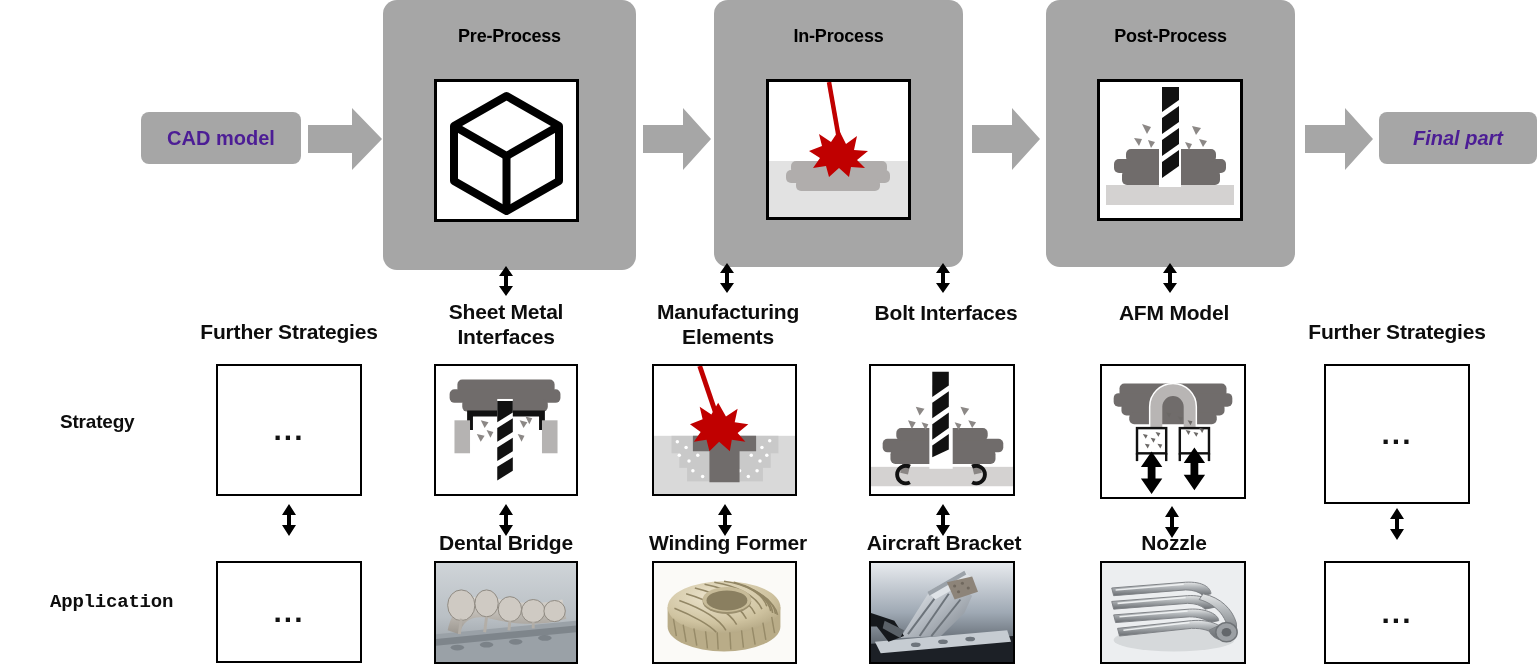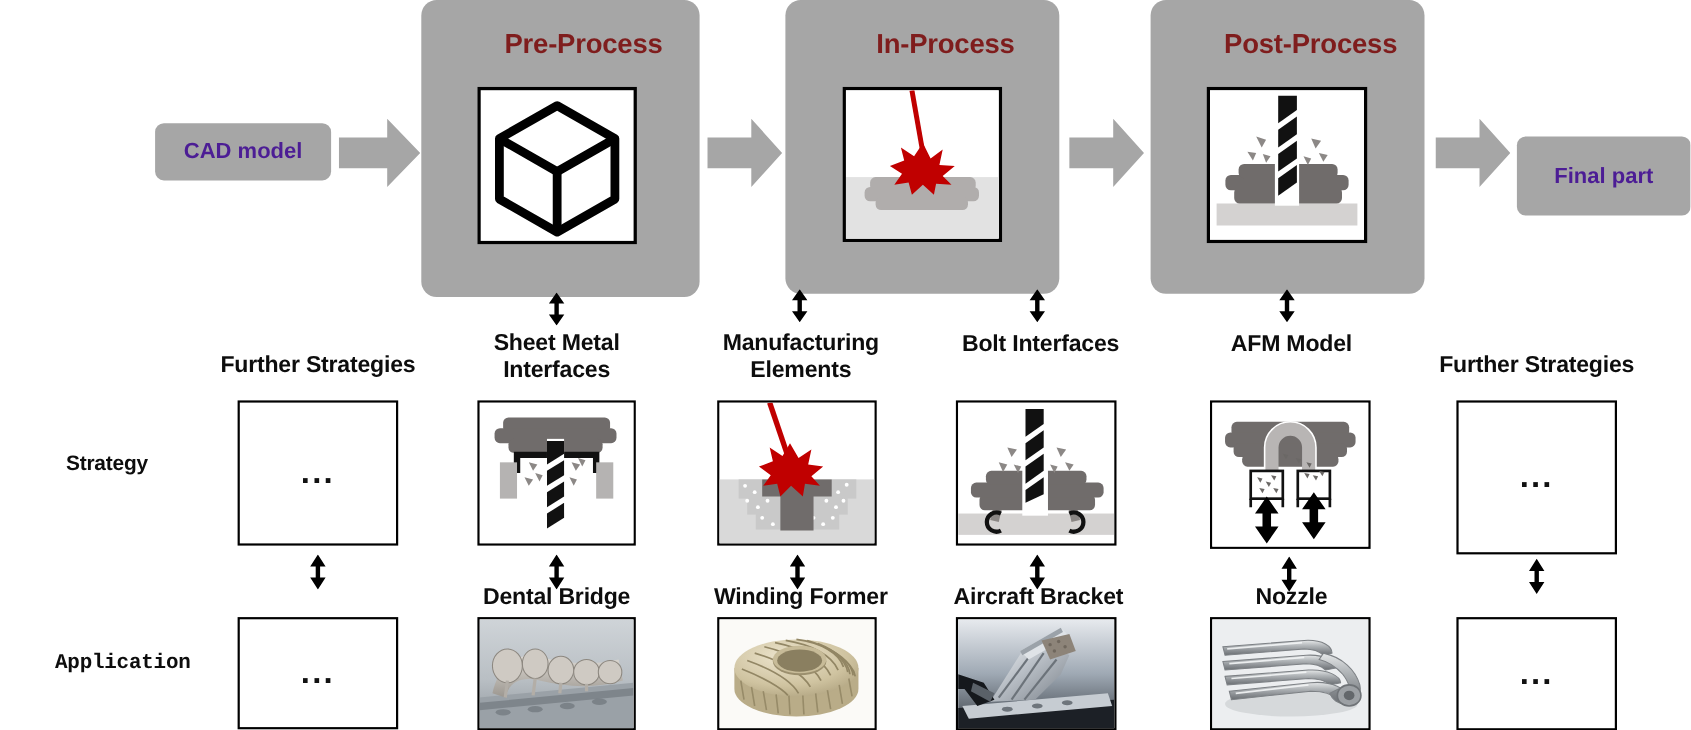--- a/index.html
+++ b/index.html
@@ -24,25 +24,24 @@
   .stage-box {
     background: #a6a6a6;
     border-radius: 14px;
   }
   .stage-title {
     position: absolute;
     top: 26px;
     left: 0;
     width: 100%;
     text-align: center;
-    font-size: 25px;
+    font-size: 18px;
     font-weight: bold;
-    color: #7f1d1d;
+    color: #000000;
     letter-spacing: -0.2px;
-    margin-left: 21px;
   }
   .icon-frame {
     position: absolute;
     background: #ffffff;
     border: 3px solid #000000;
     box-sizing: border-box;
     overflow: hidden;
   }
   .pill {
     background: #a6a6a6;
@@ -189,21 +188,21 @@
       </g>
     </svg>
   </div>
 
   <div class="abs" style="left:1305px; top:108px; width:68px; height:62px;">
     <svg width="68" height="62" viewBox="0 0 68 62">
       <path d="M0,17 L40,17 L40,0 L68,31 L40,62 L40,45 L0,45 Z" fill="#a6a6a6"></path>
     </svg>
   </div>
 
-  <div class="abs pill" style="left:1379px; top:124px; width:158px; height:72px;">
+  <div class="abs pill" style="left:1379px; top:112px; width:158px; height:52px;font-style:italic;">
     <span>Final part</span>
   </div>
 
   <div class="abs" style="left:498px; top:266px; width:16px; height:30px;">
     <svg width="16" height="30" viewBox="0 0 16 30">
       <path d="M8,0 L15,10 L10,10 L10,20 L15,20 L8,30 L1,20 L6,20 L6,10 L1,10 Z" fill="#000000"></path>
     </svg>
   </div>
   <div class="abs" style="left:719px; top:263px; width:16px; height:30px;">
     <svg width="16" height="30" viewBox="0 0 16 30">

